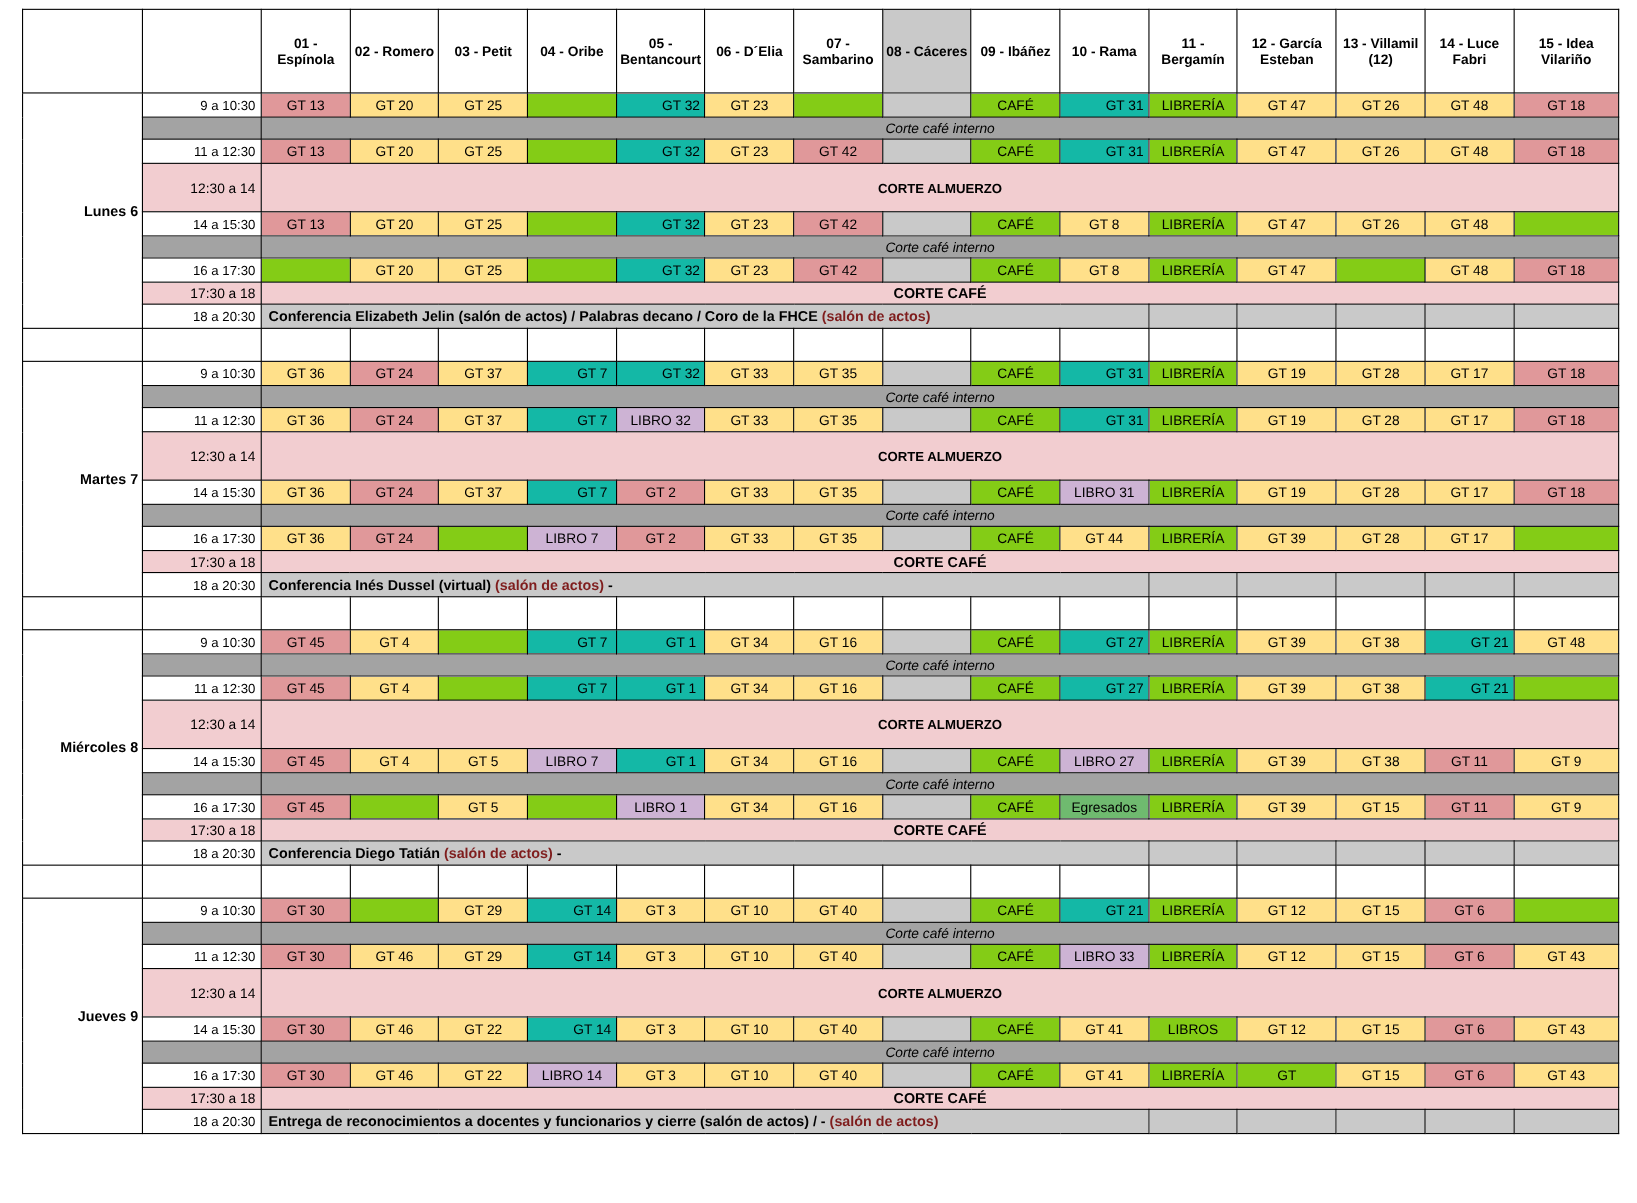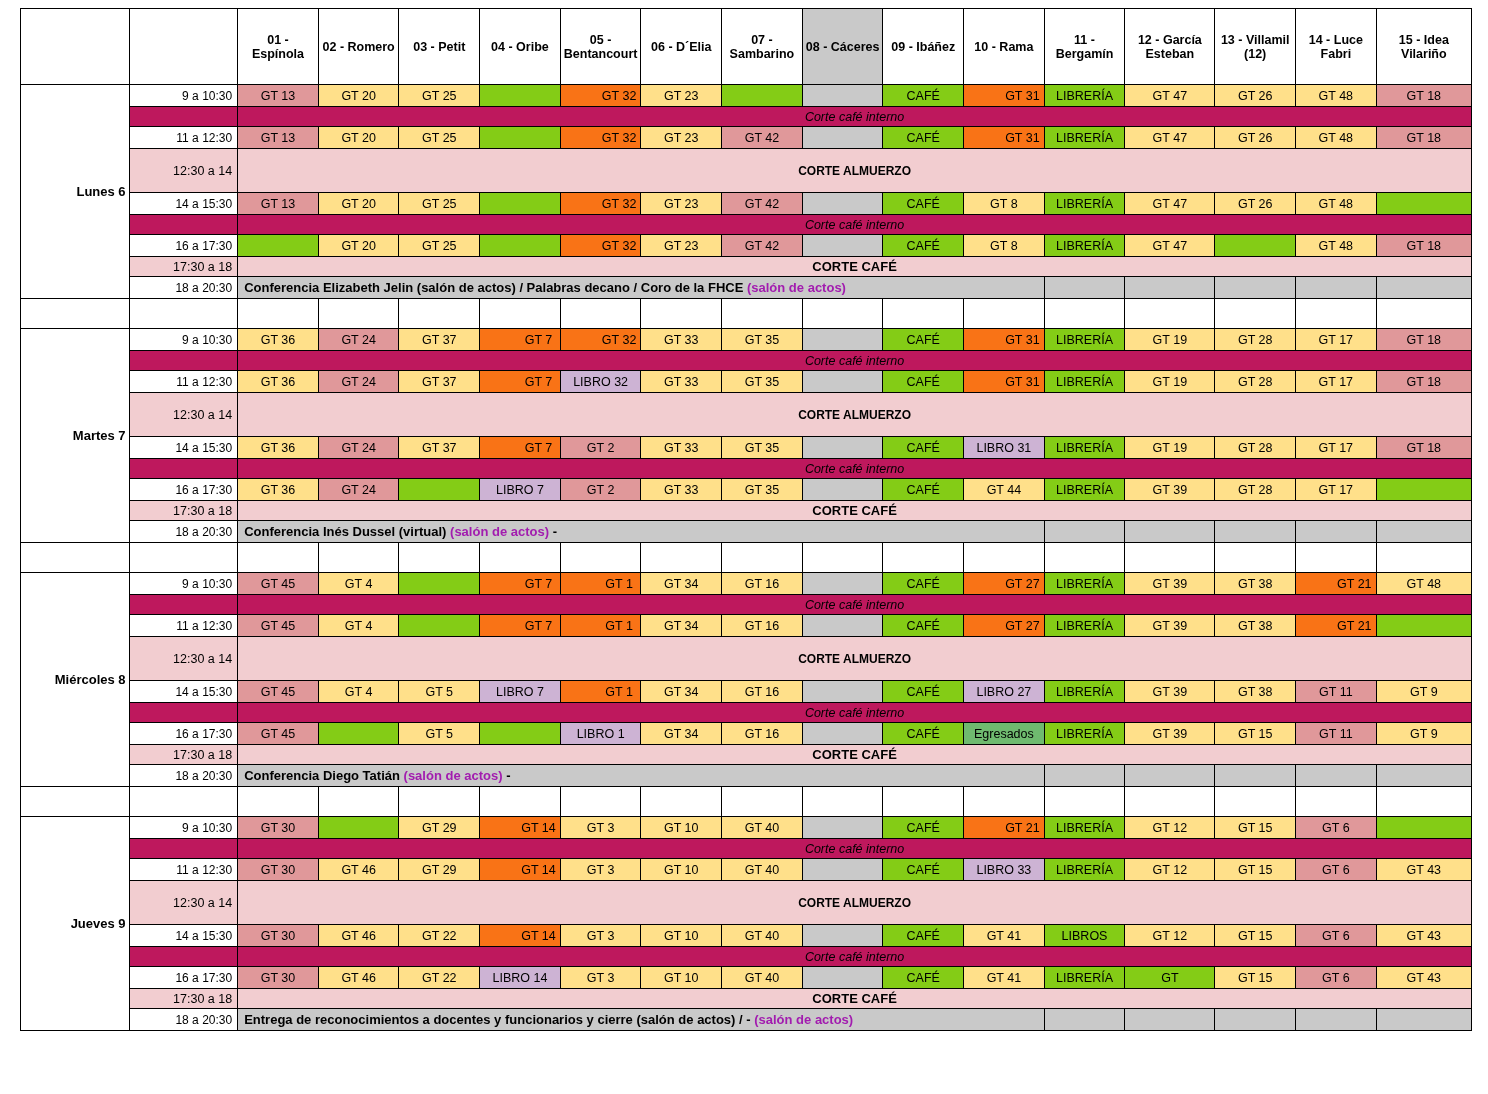--- a/index.html
+++ b/index.html
@@ -6,30 +6,30 @@
   body{font-family:"Liberation Sans", sans-serif;}
   #sheet{width:1344px;height:1094px;position:relative;box-sizing:border-box;padding:8px 12px 0 20px;}
   table{border-collapse:collapse;table-layout:fixed;width:1452px;}
   td,th{border:1px solid #000;font-size:12.5px;padding:1px 3px;vertical-align:middle;box-sizing:border-box;overflow:hidden;}
   .hdr{font-weight:bold;text-align:center;font-size:12.5px;line-height:1.12;height:76px;vertical-align:middle;}
   .daycell{font-weight:bold;text-align:right;padding-left:10px;font-size:13px;}
   .timecell{text-align:right;font-size:12px;padding-right:5px;height:22px;}
   .cell{text-align:center;height:22px;}
   .gt-yellow{background:#ffe08a;}
   .gt-rose{background:#e0989a;}
-  .gt-magenta{background:#f97316;padding-left:40px;}
+  .gt-magenta{background:#14b8a6;padding-left:40px;}
   .gt-purple{background:#cdb3d4;}
   .gt-green{background:#6fba6f;margin-top:44px;}
   .gt-grey{background:#c9c9c9;}
   .gt-white{background:#84cc16;}
-  .band-cafe{background:#be185d;font-style:italic;text-align:center;font-size:12.5px;height:20px;}
+  .band-cafe{background:#a3a3a3;font-style:italic;text-align:center;font-size:12.5px;height:20px;}
   .band-almuerzo{background:#f2cdd0;font-weight:bold;text-align:center;font-size:12px;height:44px;}
   .band-cortecafe{background:#f2cdd0;font-weight:bold;text-align:center;font-size:13px;height:20px;margin-top:44px;}
   .band-conf{background:#c9c9c9;font-weight:bold;text-align:left;padding-left:6px;font-size:13px;height:21px;}
-  .red{color:#a21caf;}
+  .red{color:#7f1d1d;}
   .spacer td{height:30px;background:#ffffff;}
   .colgrey{background:#c9c9c9;}
 </style>
 </head>
 <body>
 
 <div id="sheet">
   <table>
     <colgroup>
       <col style="width:105px">

